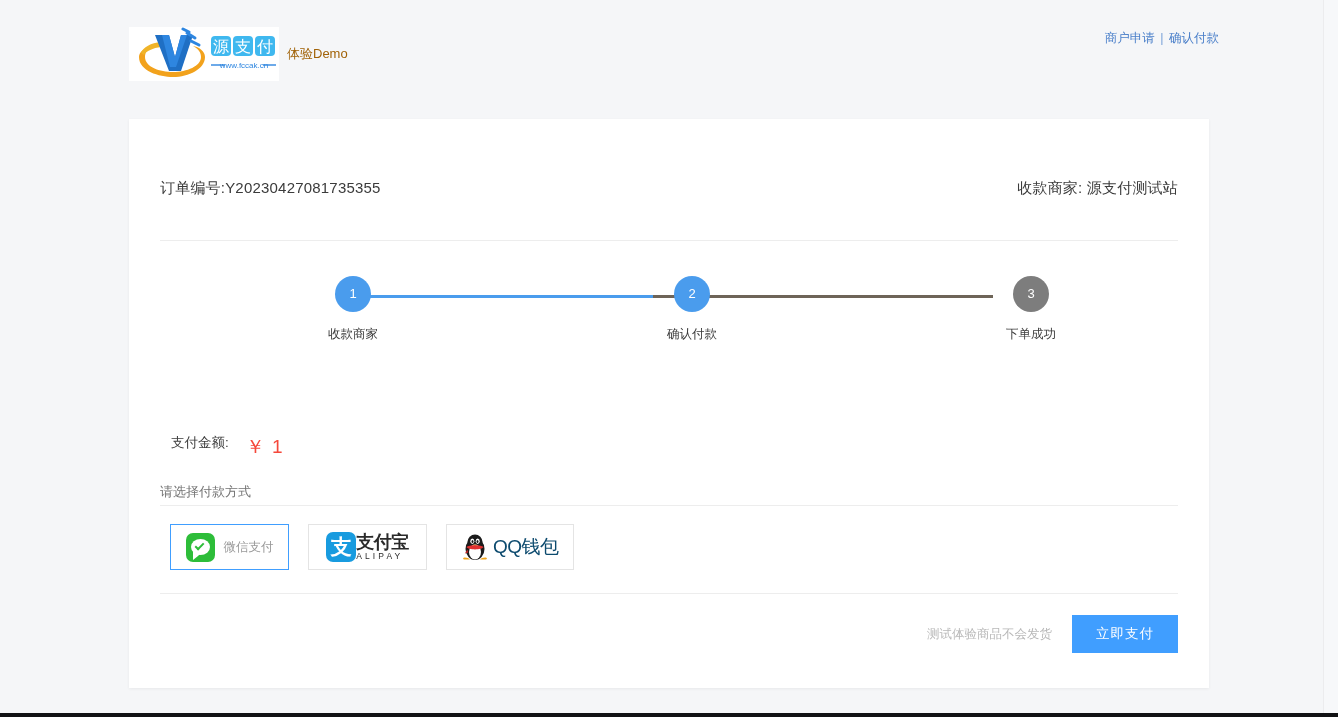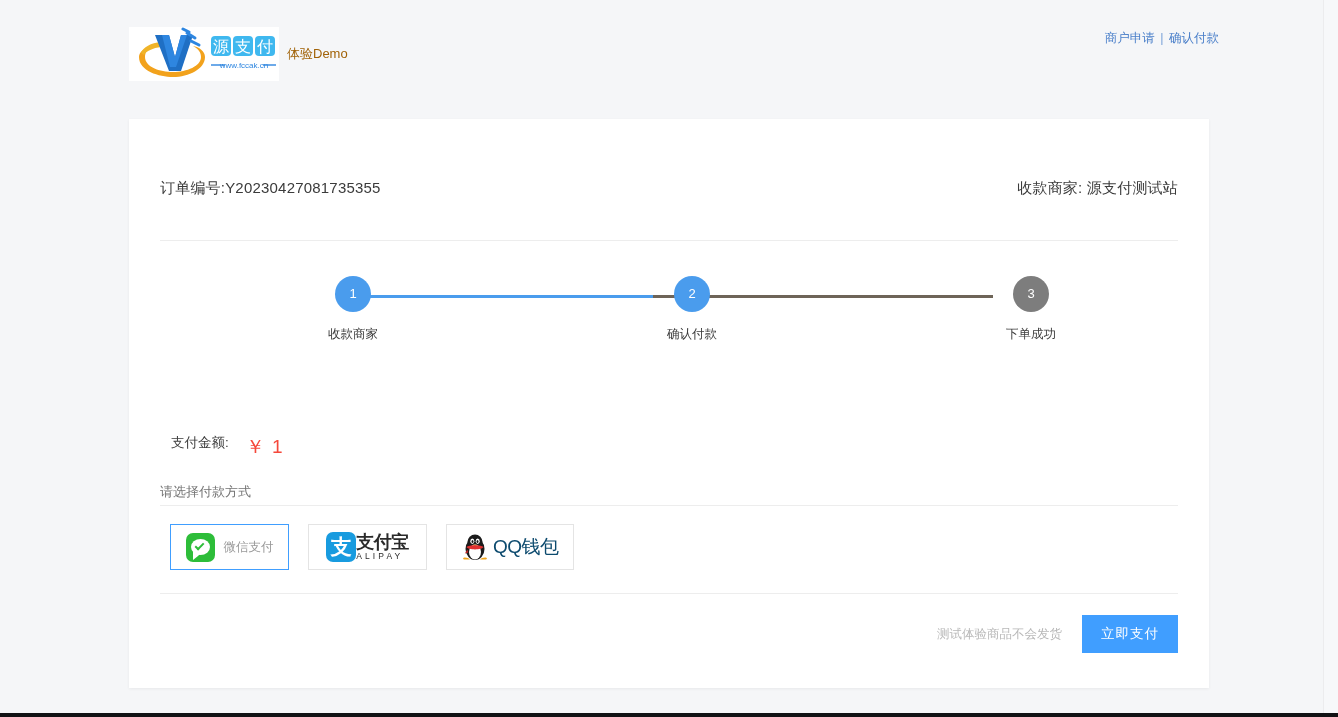--- a/index.html
+++ b/index.html
@@ -268,21 +268,21 @@
     align-items: center;
   }
   .note {
     font-size: 12.5px;
     color: #b8b8b8;
     margin-right: 20px;
     white-space: nowrap;
     font-family: Liberation Serif, serif;
   }
   .pay-btn {
-    width: 96px;
+    width: 106px;
     height: 38px;
     background: #409eff;
     color: #fff;
     border: none;
     font-size: 13.5px;
     font-family: inherit;
     cursor: pointer;
     letter-spacing: 1px;
   }
 

